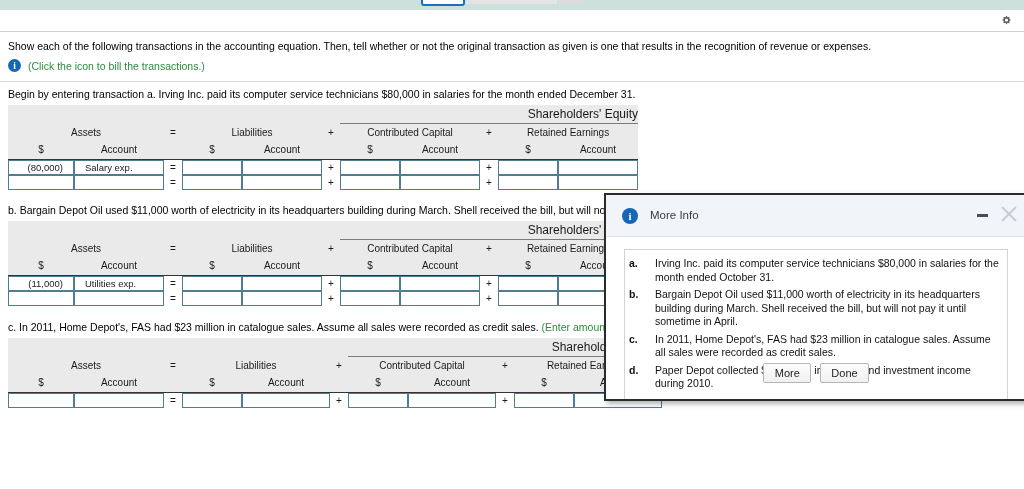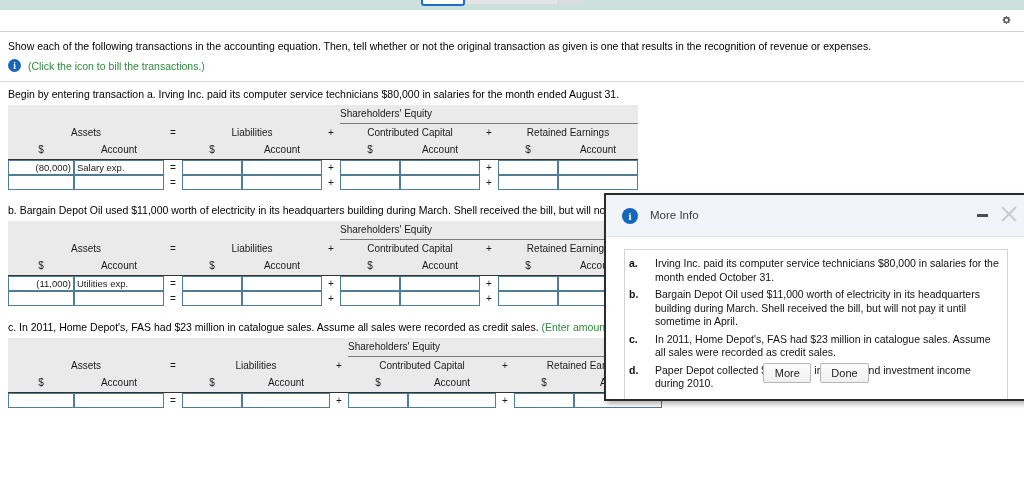--- a/index.html
+++ b/index.html
@@ -109,41 +109,41 @@
     text-align: center;
     font-weight: bold;
     font-size: 10px;
     color: #1a1a1a;
     height: 18px;
     white-space: nowrap;
   }
   .hdr-plain { background: #eaeaea; height: 18px; }
   .se-span {
     background: #eaeaea;
-    text-align: left; font-weight: bold; font-size: 10px;
+    text-align: right; font-weight: bold; font-size: 12px;
     color: #1a1a1a; height: 18px;
     border-bottom: 1px solid #7a7a7a;
   }
   .row-main td { border-bottom: 1.5px solid #333333; }
   .op {
     background: #eaeaea; text-align: center;
     font-weight: bold; font-size: 10px; color: #1a1a1a;
   }
   .opwhite {
     background: #ffffff; text-align: center;
     font-weight: normal; font-size: 10px; color: #1a1a1a;
   }
 
   .cellinput {
     width: 100%; height: 15px;
     border: 1px solid #4f7e94;
     background: #ffffff;
     font-size: 9.5px;
     font-family: "Liberation Sans", sans-serif;
-    padding: 0 2px;
+    padding: 0 10px;
     color: #1a1a1a;
     outline: none;
   }
   .cellinput.num { text-align: right; }
   .inputwrap { padding: 2px 2px 1px 1px; background: #fff; }
 
   
   .dialog {
     position: absolute;
     left: 604px; top: 160px;
@@ -272,21 +272,21 @@
 
     <div class="prompt">Show each of the following transactions in the accounting equation. Then, tell whether or not the original transaction as given is one that results in the recognition of revenue or expenses.</div>
 
     <div class="iconline">
       <span class="info-icon">i</span>
       <span class="green-link">(Click the icon to bill the transactions.)</span>
     </div>
 
     <div class="hr1"></div>
 
-    <div class="steptext" style="top:54px;">Begin by entering transaction a. Irving Inc. paid its computer service technicians $80,000 in salaries for the month ended August 31.</div>
+    <div class="steptext" style="top:54px;">Begin by entering transaction a. Irving Inc. paid its computer service technicians $80,000 in salaries for the month ended December 31.</div>
 
     <table class="eqtable" style="left:8px; top:72px; width:560px;">
       <colgroup>
         <col style="width:66px">
           <col style="width:90px">
           <col style="width:18px">
         <col style="width:60px">
           <col style="width:80px">
           <col style="width:18px">
         <col style="width:60px">

